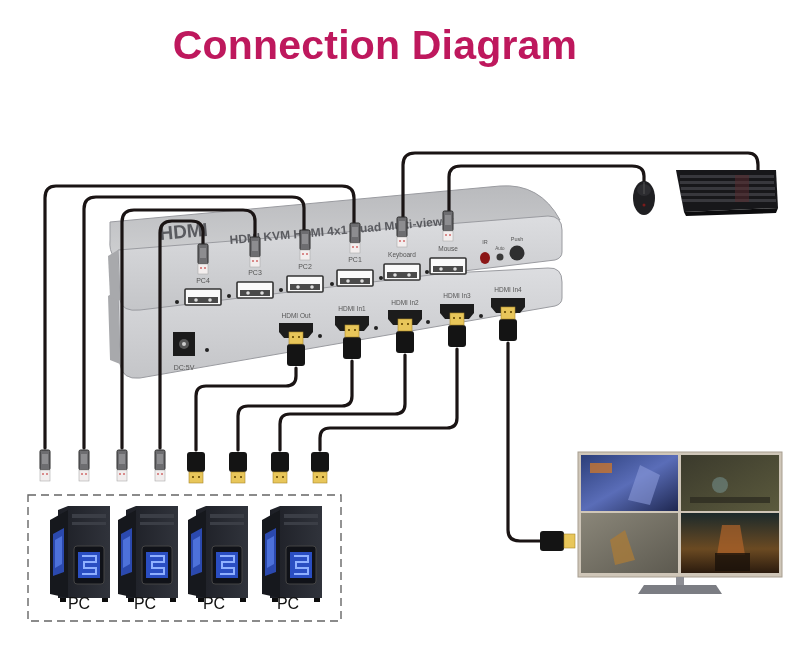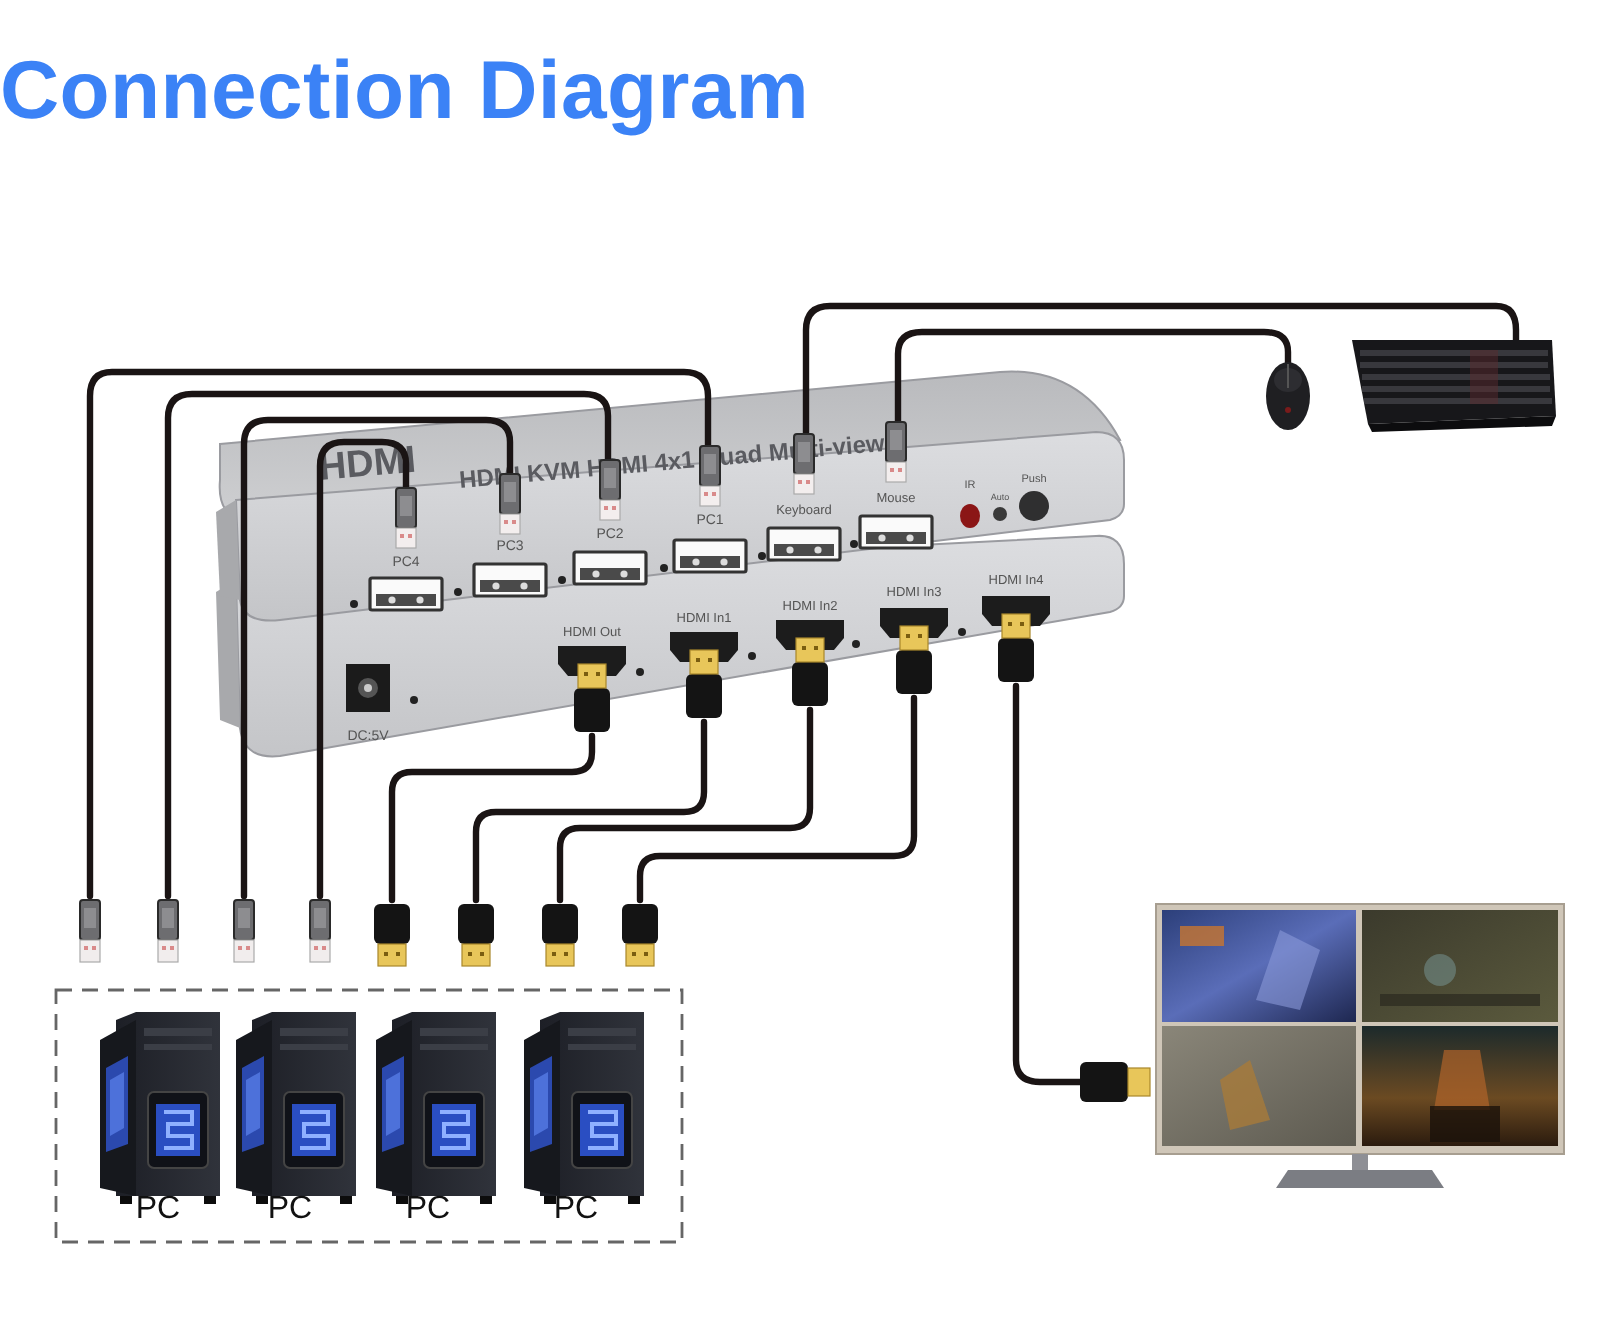--- a/index.html
+++ b/index.html
@@ -1,17 +1,17 @@
 <!DOCTYPE html>
 <html><head>
 <meta charset="utf-8">
 <style>
   html, body { margin: 0; padding: 0; background: #ffffff; }
   body { width: 800px; height: 665px; position: relative; overflow: hidden; font-family: "Liberation Sans", sans-serif; }
-  .title { position: absolute; left: 0; top: 22px; width: 750px; text-align: left; font-weight: bold; font-size: 41px; color: #3b82f6; letter-spacing: 0.2px; font-family: "Liberation Sans", sans-serif; }
+  .title { position: absolute; left: 0; top: 22px; width: 750px; text-align: center; font-weight: bold; font-size: 41px; color: #be185d; letter-spacing: 0.2px; font-family: "Liberation Sans", sans-serif; }
   svg { position: absolute; left: 0; top: 0; }
   .lbl { font-family: "Liberation Sans", sans-serif; fill: #555; }
   .pc-lbl { font-family: "Liberation Sans", sans-serif; font-size: 16px; fill: #111; }
   .cable { fill: none; stroke: #1a1414; stroke-width: 3.2; stroke-linecap: round; stroke-linejoin: round; }
 </style>
 </head>
 <body>
 
 <div class="title">Connection Diagram</div>
 

